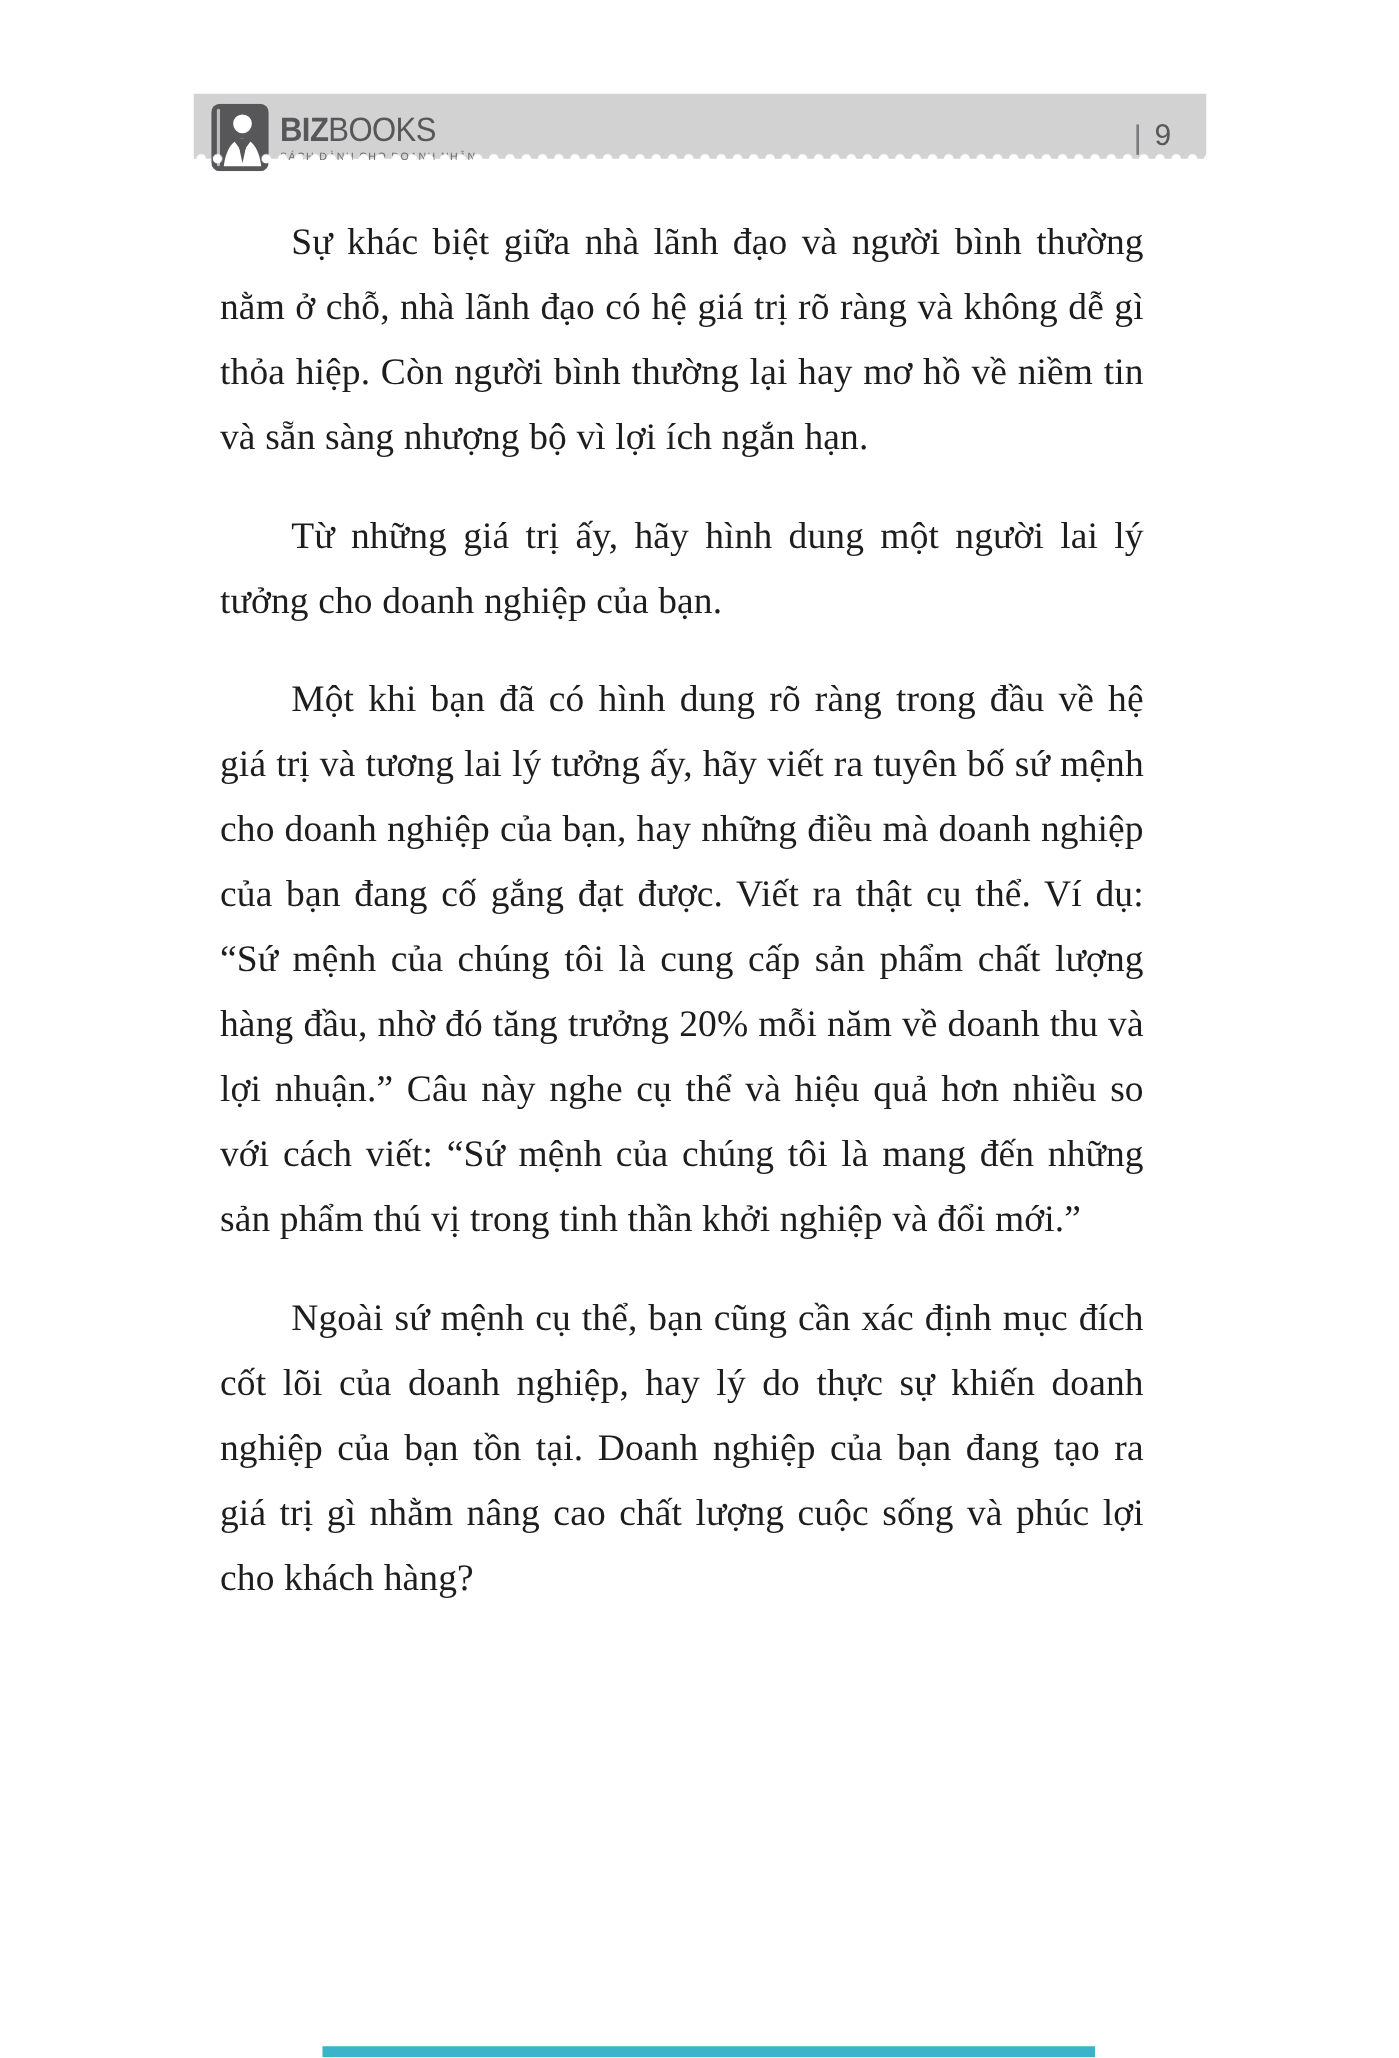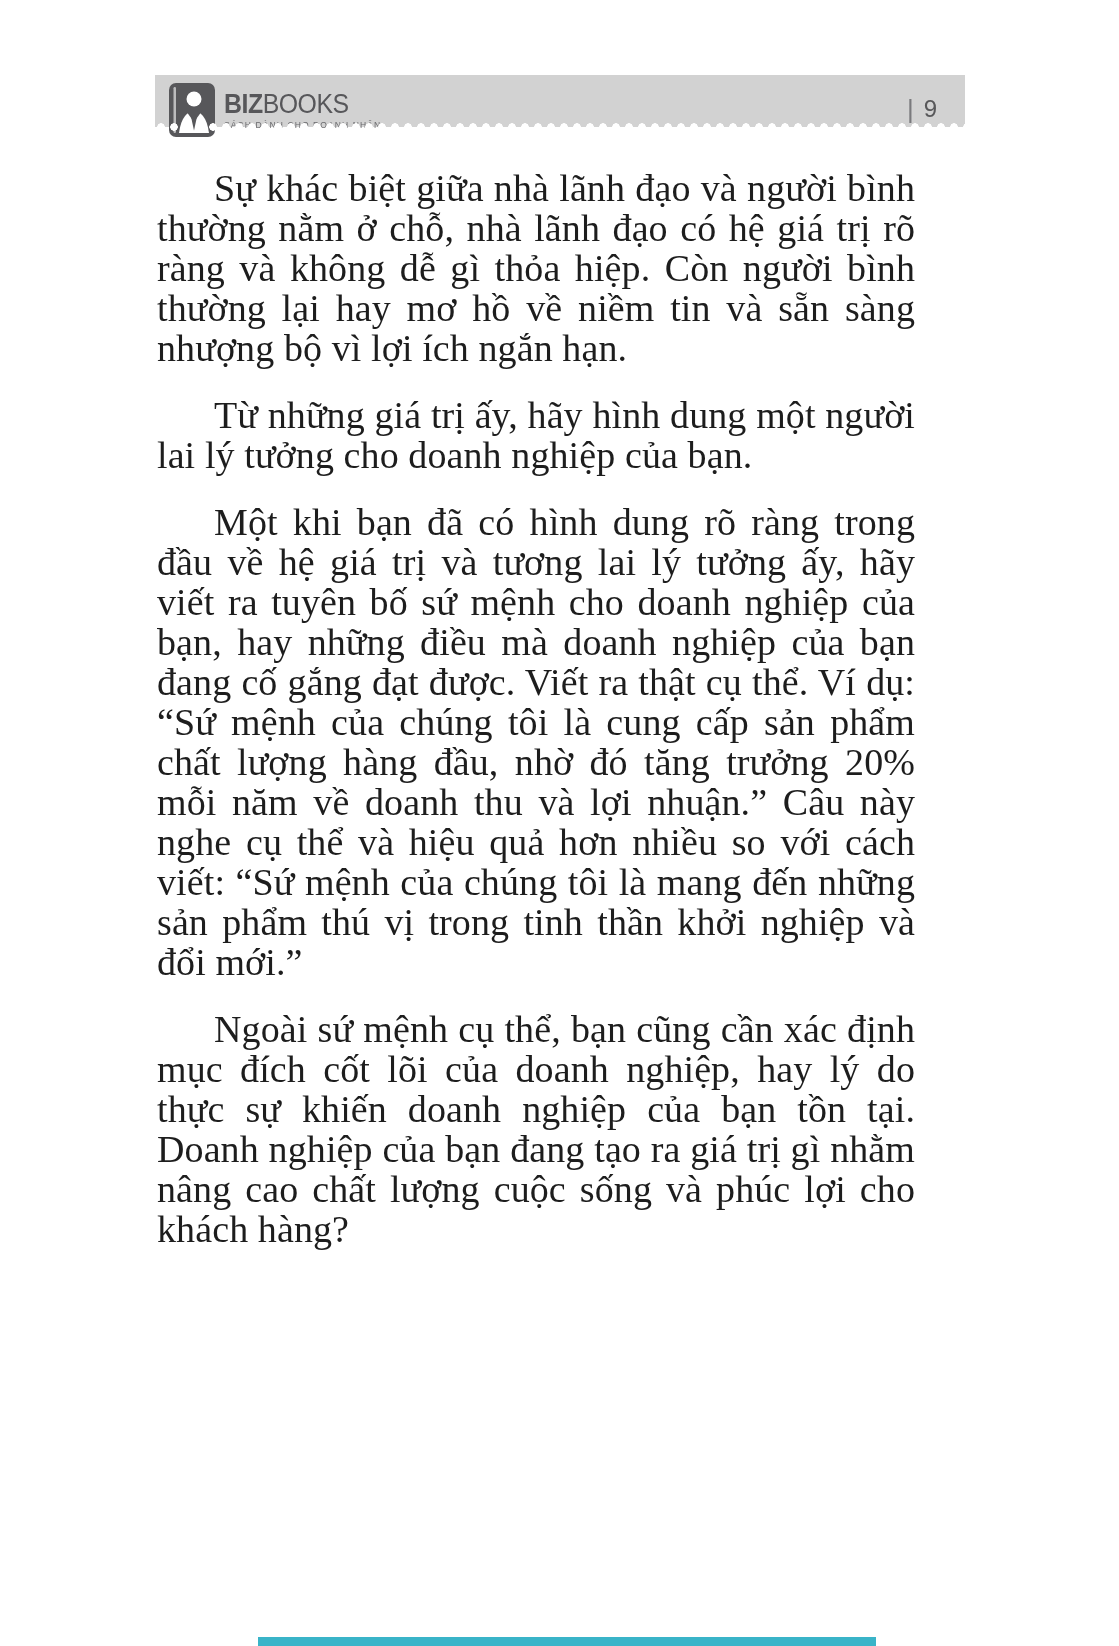--- a/index.html
+++ b/index.html
@@ -68,26 +68,27 @@
   .pagenum .sep { font-weight: 300; color: #7a7a7d; font-size: 26px; }
   
   .content {
     position: absolute;
     left: 157px;
     top: 168px;
     width: 758px;
     color: #1d1d1d;
   }
   .content p {
-    font-size: 38px;
-    line-height: 40px;
+    font-size: 30px;
+    line-height: 52px;
     text-align: justify;
     text-indent: 57px;
     margin-bottom: 27px;
     letter-spacing: 0.1px;
+    margin-left: 19px;
   }
   .content p b { font-weight: 400; }
   
   .accent-bar {
     position: absolute;
     left: 258px;
     bottom: 0;
     width: 618px;
     height: 9px;
   }

